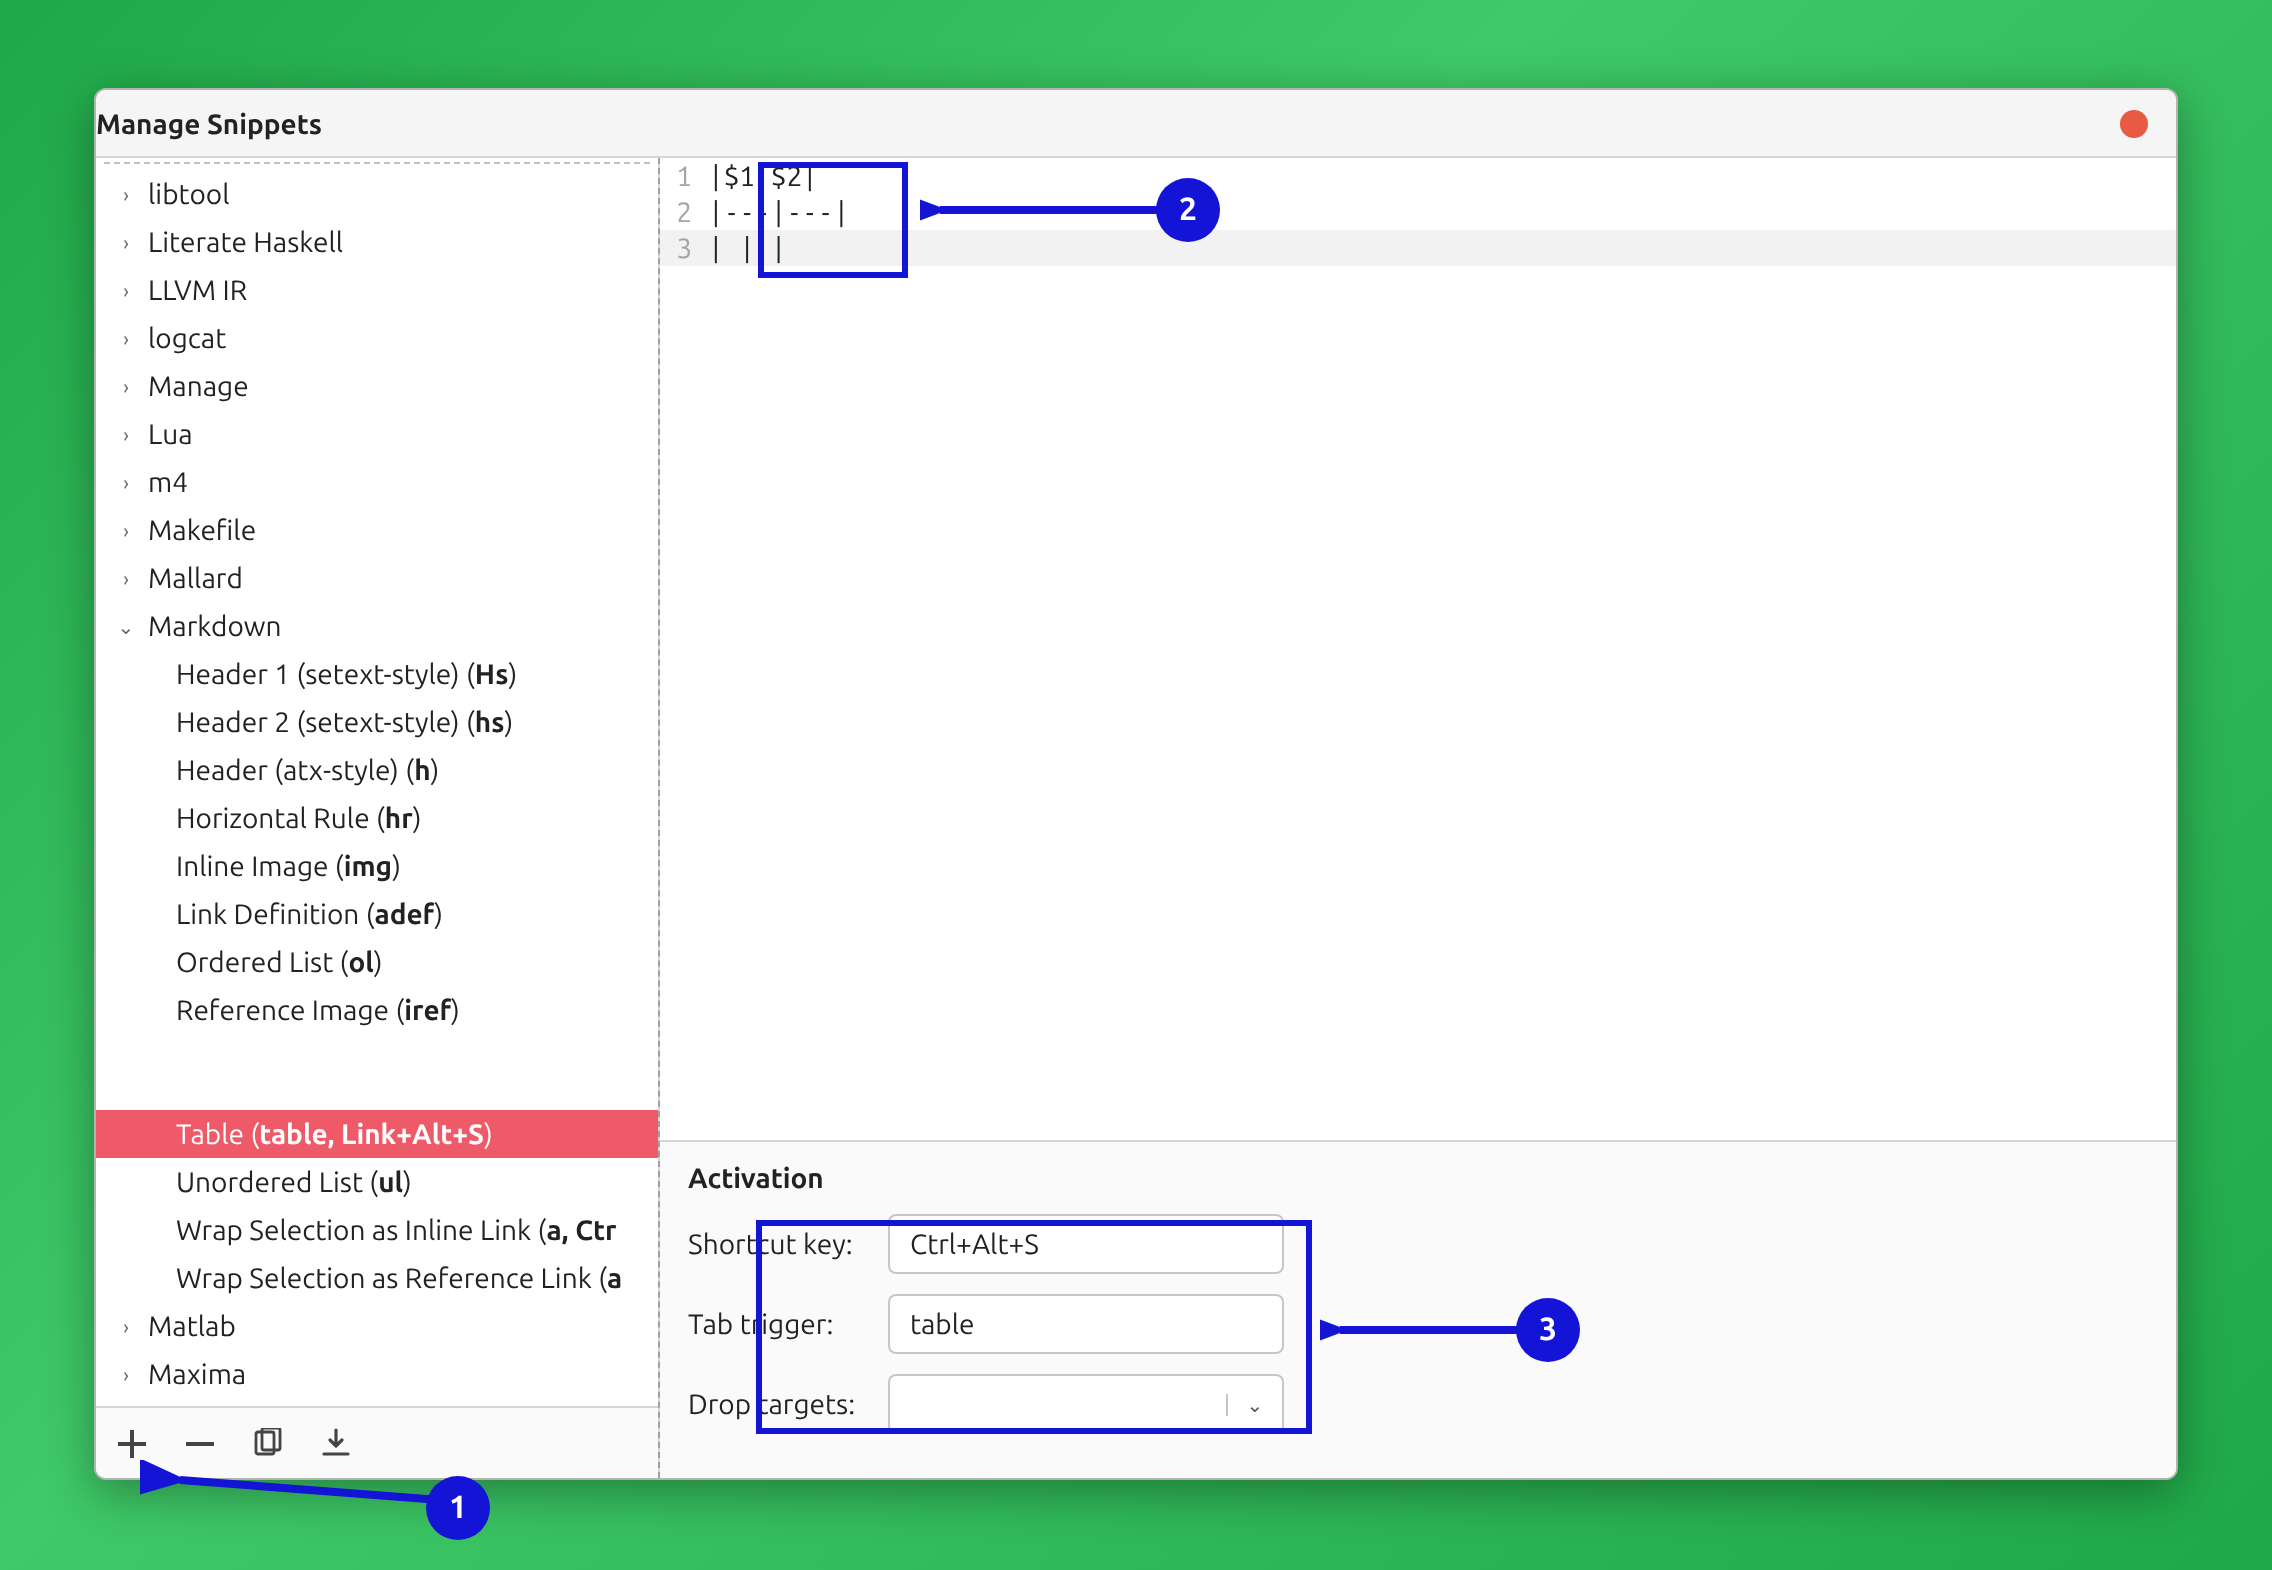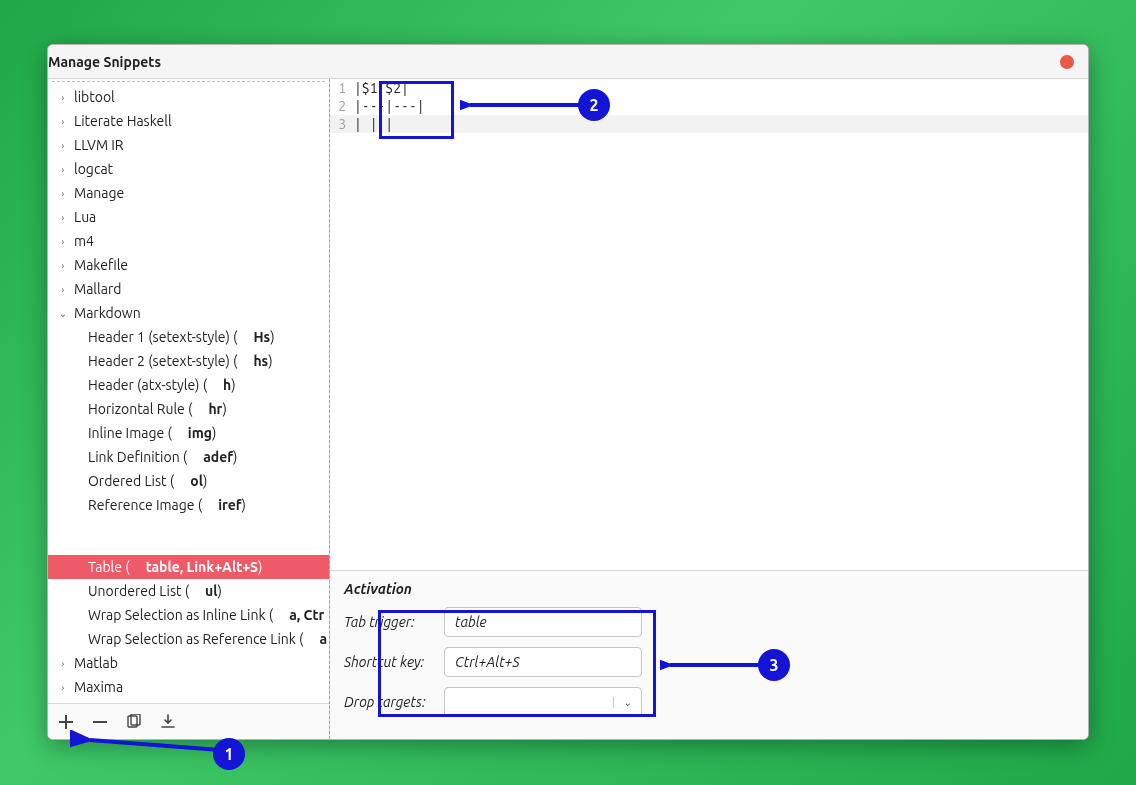--- a/index.html
+++ b/index.html
@@ -90,21 +90,21 @@
   }
   .tree-row.selected b { color: #fff; }
   .arrow {
     width: 14px;
     display: inline-block;
     text-align: center;
     font-size: 10px;
     color: #666;
     margin-right: 4px;
   }
-  .tree-row b { font-weight: 700; padding-left: 16px; }
+  .tree-row b { font-weight: 700; }
   .sidebar-toolbar {
     height: 36px;
     border-top: 1px solid #d6d6d6;
     display: flex;
     align-items: center;
     padding-left: 8px;
     gap: 14px;
     background: #fafafa;
   }
   .tb-btn {
@@ -137,21 +137,20 @@
     padding-right: 6px;
     user-select: none;
     background: #fff;
   }
   .ed-line.current .ln { background: #f2f2f2; }
   .code { color: #222; white-space: pre; padding-left: 2px; }
   .bottom-panel {
     border-top: 1px solid #d6d6d6;
     background: #fafafa;
     padding: 10px 14px 14px 14px;
-    font-style: italic;
   }
   .section-label {
     font-weight: 700;
     font-size: 14px;
     color: #222;
     margin-bottom: 8px;
   }
   .form-row {
     display: flex;
     align-items: center;
@@ -379,29 +378,29 @@
           </div>
         <div class="ed-line current">
             <span class="ln">3</span>
             <span class="code">| | |</span>
           </div>
       </div>
 
       <div class="bottom-panel">
         <div class="section-label">Activation</div>
         <div class="form-row">
+          <label>Shortcut key:</label>
+          <div class="input">
+              <span>Ctrl+Alt+S</span>
+            </div>
+        </div>
+        <div class="form-row">
           <label>Tab trigger:</label>
           <div class="input">
               <span>table</span>
-            </div>
-        </div>
-        <div class="form-row">
-          <label>Shortcut key:</label>
-          <div class="input">
-              <span>Ctrl+Alt+S</span>
             </div>
         </div>
         <div class="form-row">
           <label>Drop targets:</label>
           <div class="combo">
             <div class="combo-body"></div>
             <div class="combo-arrow">⌄</div>
           </div>
         </div>
       </div>

